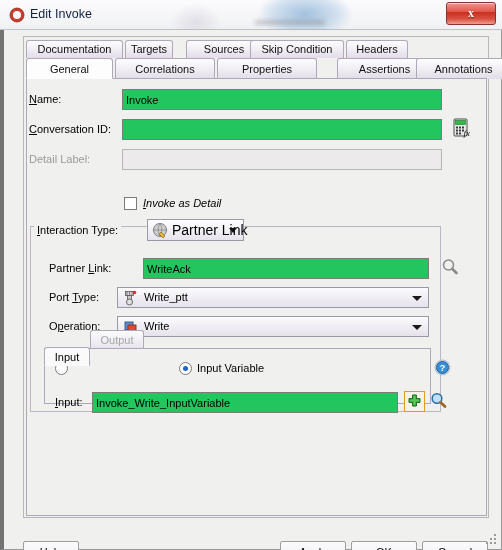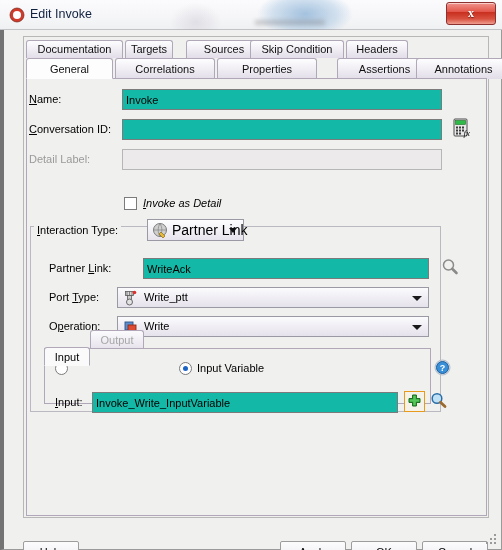--- a/index.html
+++ b/index.html
@@ -158,21 +158,21 @@
     color: #000;
     white-space: nowrap;
   }
   .label.disabled { color: #9a9a9a; }
   .label u { text-decoration: underline; }
 
   .textfield {
     position: absolute;
     box-sizing: border-box;
     border: 1px solid #7b7b7b;
-    background: #14b8a6;
+    background: #22c55e;
     font-family: "Liberation Sans", sans-serif;
     font-size: 11px;
     color: #000;
     padding: 0 3px;
     line-height: 19px;
     height: 21px;
     outline: none;
   }
   .textfield.disabled {
     background: #eceaea;

